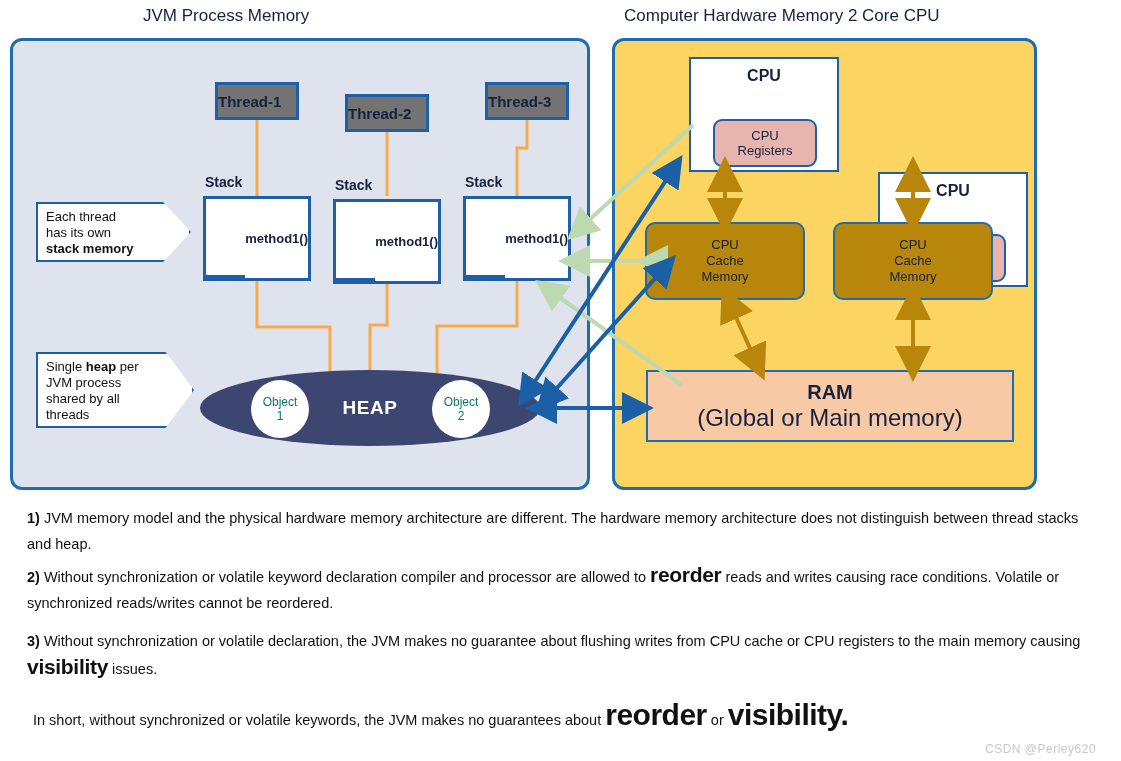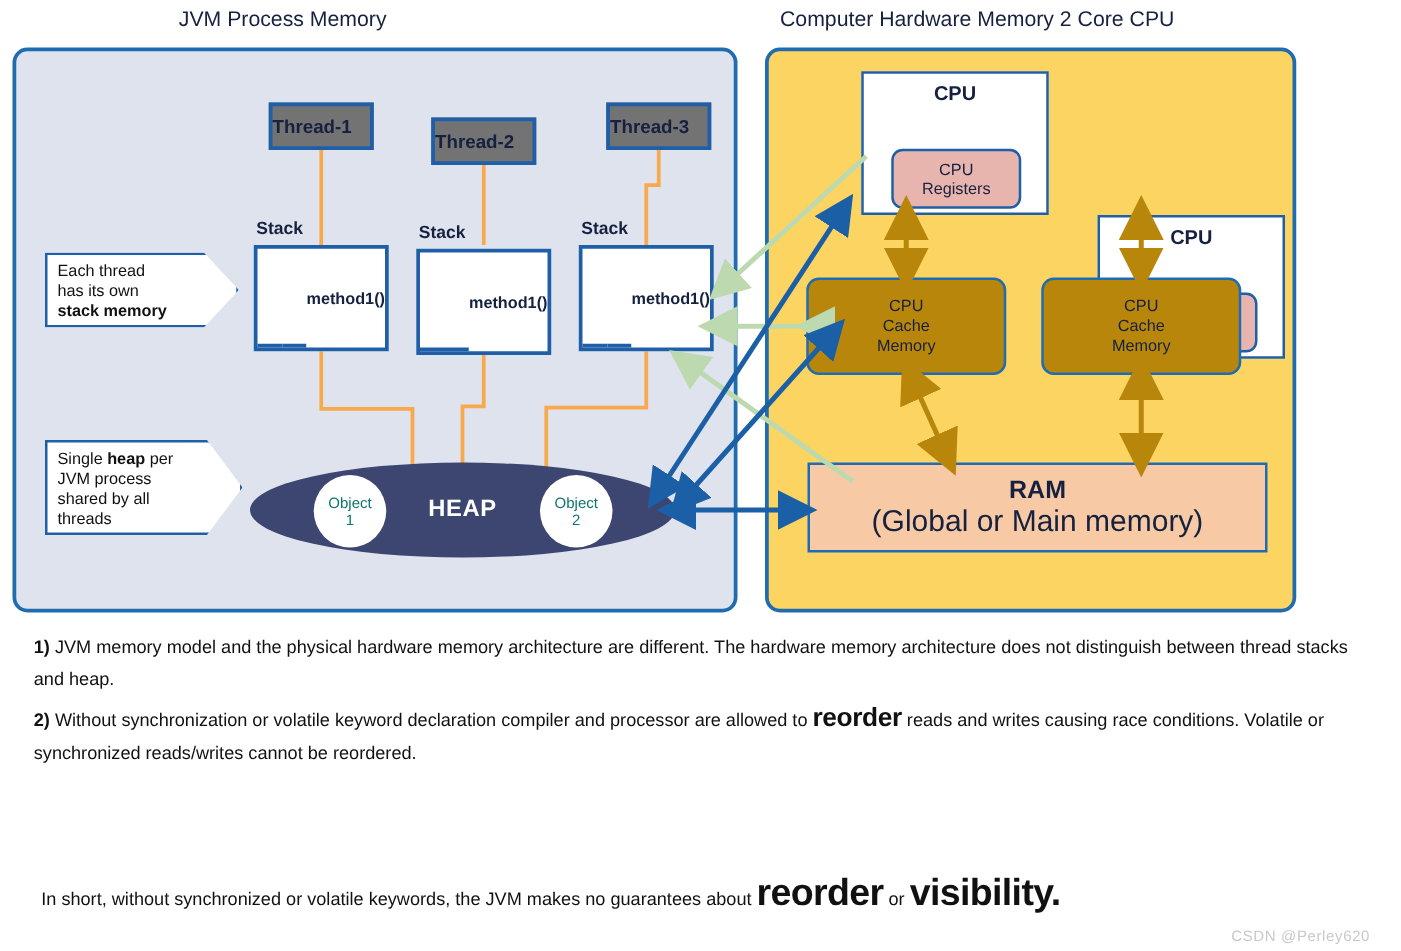--- a/index.html
+++ b/index.html
@@ -271,20 +271,23 @@
   </svg>
 
   <div class="note" style="left:27px;top:505px;width:1065px;">
     <span class="num">1)</span><span> JVM memory model and the physical hardware memory architecture are different. The hardware memory architecture does not distinguish between thread stacks and heap.</span>
   </div>
 
   <div class="note" style="left:27px;top:562px;width:1065px;">
     <span class="num">2)</span><span> Without synchronization or volatile keyword declaration compiler and processor are allowed to </span><span class="kw">reorder</span><span> reads and writes causing race conditions. Volatile or synchronized reads/writes cannot be reordered.</span>
   </div>
 
+  <div class="note" style="left:27px;top:628px;width:1065px;">
+    <span class="num">3)</span><span> Without synchronization or volatile declaration, the JVM makes no guarantee about flushing writes from CPU cache or CPU registers to the main memory causing </span><span class="kw">visibility</span><span> issues.</span>
+  </div>
 
   <div class="summary" style="left:33px;top:700px;width:1060px;">
     <span>In short, without synchronized or volatile keywords, the JVM makes no guarantees about </span><span class="big">reorder</span><span> or </span><span class="big">visibility.</span>
   </div>
 
   <div class="watermark" style="left:985px;top:742px;">CSDN @Perley620</div>
 
 </div>
 
 </body></html>

